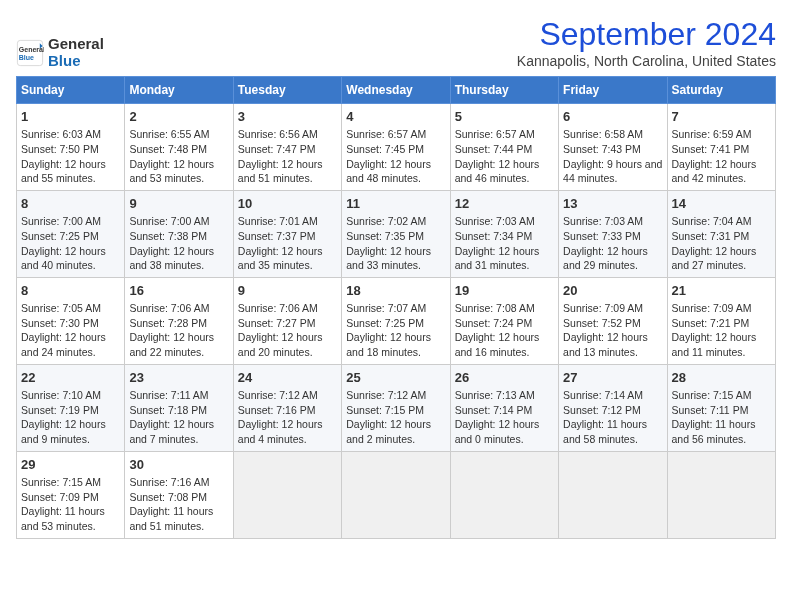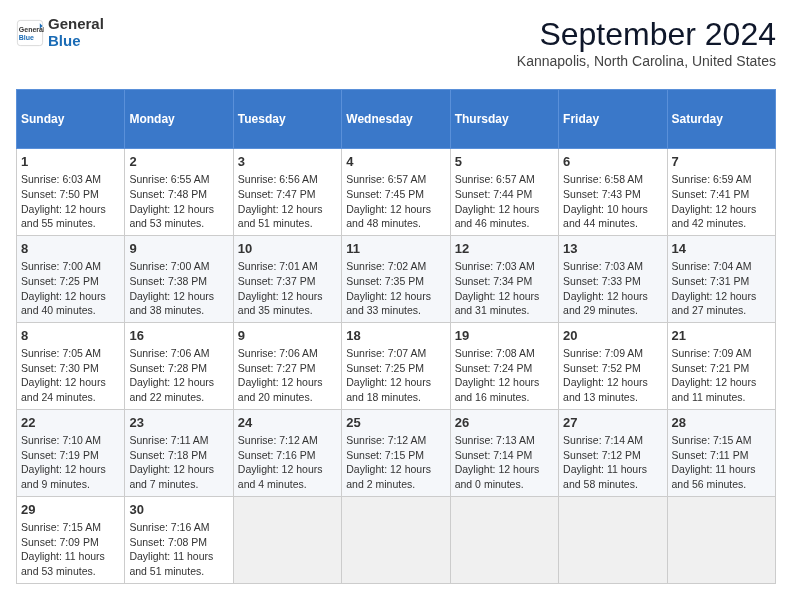--- a/index.html
+++ b/index.html
@@ -5,23 +5,23 @@
     * { box-sizing: border-box; margin: 0; padding: 0; }
     body {
       font-family: Arial, sans-serif;
       background: #fff;
       width: 792px;
       min-height: 612px;
       padding: 16px;
     }
     .header-section {
       display: flex;
-      align-items: flex-start;
+      align-items: flex-end;
       justify-content: space-between;
-      margin-bottom: 20px;
+      margin-bottom: 7px;
     }
     .logo {
       display: flex;
       align-items: center;
       gap: 4px;
     }
     .logo-text {
       display: flex;
       flex-direction: column;
       line-height: 1.1;
@@ -29,36 +29,36 @@
     .logo-icon {
       width: 28px;
       height: 28px;
     }
     .title-section {
       text-align: right;
     }
     .main-title {
       font-size: 32px;
       font-weight: normal;
-      color: #0f172a;
+      color: #1d4ed8;
     }
     .subtitle {
       font-size: 14px;
       color: #444;
     }
     .calendar-table {
       width: 100%;
       border-collapse: collapse;
       table-layout: fixed;
       font-size: 10.5px;
     }
     .calendar-table th {
       background-color: #3a78c9;
       color: #fff;
-      padding: 22px 4px;
+      padding: 6px 4px;
       text-align: left;
       font-size: 12px;
       border: 1px solid #5a90d9;
     }
     .calendar-table td {
       vertical-align: top;
       padding: 4px 4px;
       border: 1px solid #ccc;
       height: 80px;
       background: #fff;
@@ -113,21 +113,21 @@
       <th>Saturday</th>
     </tr>
   </thead>
   <tbody id="calendar-body">
   <tr>
         <td><span class="day-number">1</span><span>Sunrise: 6:03 AM</span><br><span>Sunset: 7:50 PM</span><br><span>Daylight: 12 hours and 55 minutes.</span></td>
         <td><span class="day-number">2</span><span>Sunrise: 6:55 AM</span><br><span>Sunset: 7:48 PM</span><br><span>Daylight: 12 hours and 53 minutes.</span></td>
         <td><span class="day-number">3</span><span>Sunrise: 6:56 AM</span><br><span>Sunset: 7:47 PM</span><br><span>Daylight: 12 hours and 51 minutes.</span></td>
         <td><span class="day-number">4</span><span>Sunrise: 6:57 AM</span><br><span>Sunset: 7:45 PM</span><br><span>Daylight: 12 hours and 48 minutes.</span></td>
         <td><span class="day-number">5</span><span>Sunrise: 6:57 AM</span><br><span>Sunset: 7:44 PM</span><br><span>Daylight: 12 hours and 46 minutes.</span></td>
-        <td><span class="day-number">6</span><span>Sunrise: 6:58 AM</span><br><span>Sunset: 7:43 PM</span><br><span>Daylight: 10 hours and 44 minutes.</span></td>
+        <td><span class="day-number">6</span><span>Sunrise: 6:58 AM</span><br><span>Sunset: 7:43 PM</span><br><span>Daylight: 9 hours and 44 minutes.</span></td>
         <td><span class="day-number">7</span><span>Sunrise: 6:59 AM</span><br><span>Sunset: 7:41 PM</span><br><span>Daylight: 12 hours and 42 minutes.</span></td>
       </tr>
       <tr>
         <td><span class="day-number">8</span><span>Sunrise: 7:00 AM</span><br><span>Sunset: 7:25 PM</span><br><span>Daylight: 12 hours and 40 minutes.</span></td>
         <td><span class="day-number">9</span><span>Sunrise: 7:00 AM</span><br><span>Sunset: 7:38 PM</span><br><span>Daylight: 12 hours and 38 minutes.</span></td>
         <td><span class="day-number">10</span><span>Sunrise: 7:01 AM</span><br><span>Sunset: 7:37 PM</span><br><span>Daylight: 12 hours and 35 minutes.</span></td>
         <td><span class="day-number">11</span><span>Sunrise: 7:02 AM</span><br><span>Sunset: 7:35 PM</span><br><span>Daylight: 12 hours and 33 minutes.</span></td>
         <td><span class="day-number">12</span><span>Sunrise: 7:03 AM</span><br><span>Sunset: 7:34 PM</span><br><span>Daylight: 12 hours and 31 minutes.</span></td>
         <td><span class="day-number">13</span><span>Sunrise: 7:03 AM</span><br><span>Sunset: 7:33 PM</span><br><span>Daylight: 12 hours and 29 minutes.</span></td>
         <td><span class="day-number">14</span><span>Sunrise: 7:04 AM</span><br><span>Sunset: 7:31 PM</span><br><span>Daylight: 12 hours and 27 minutes.</span></td>

